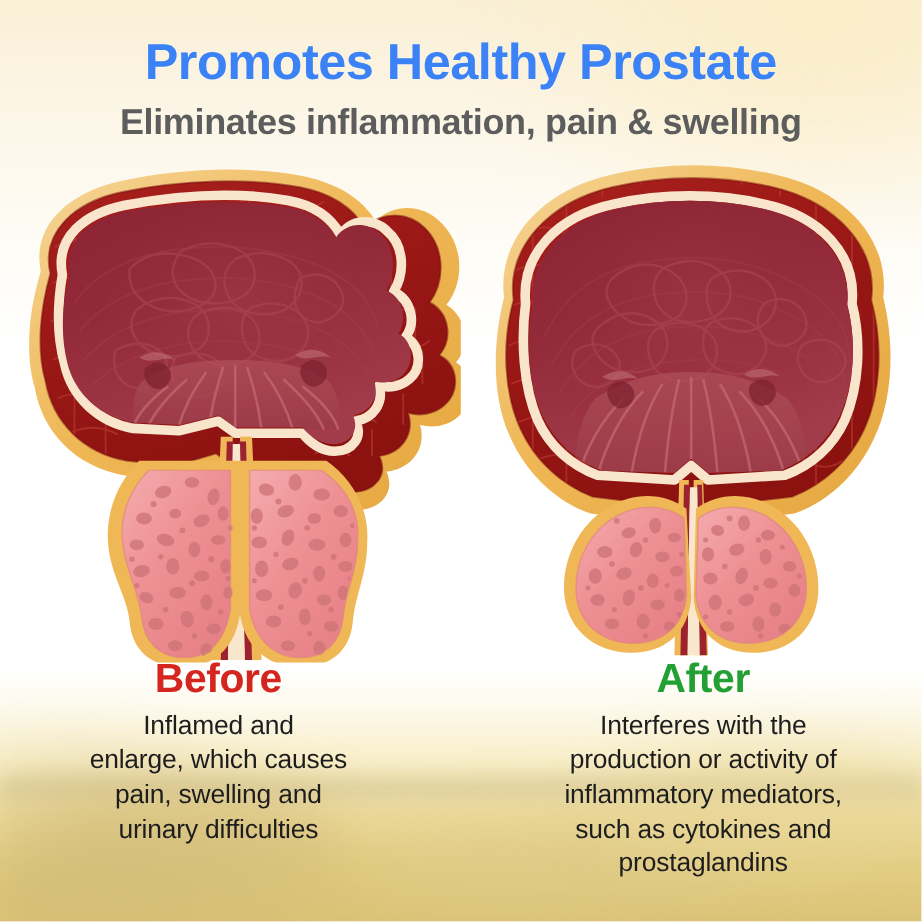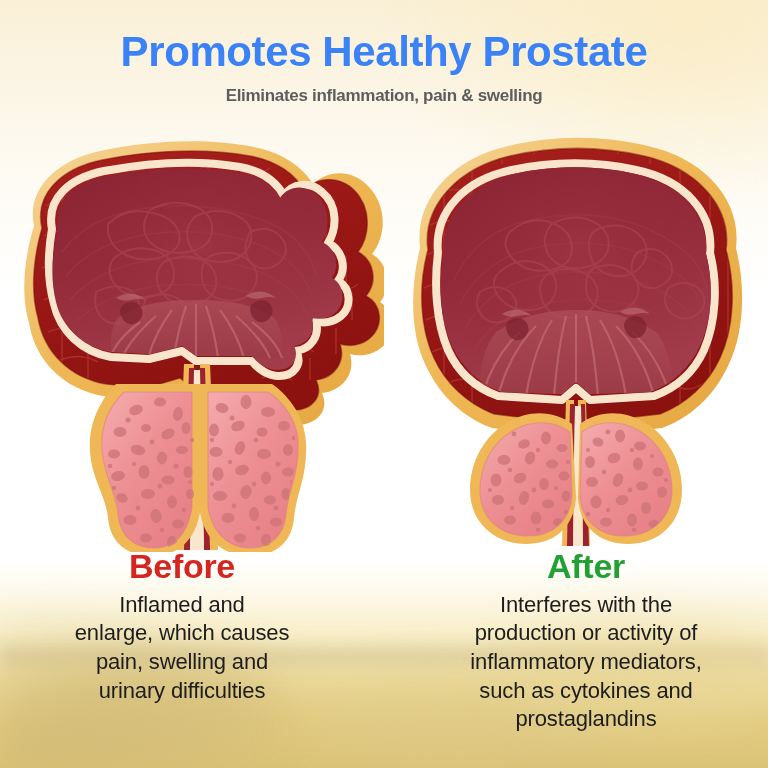--- a/index.html
+++ b/index.html
@@ -68,21 +68,21 @@
     font-size:42px;
     font-weight:bold;
     letter-spacing:-0.4px;
     color:#3b82f6;
     text-shadow:0 1px 0 rgba(255,255,255,0.5);
     white-space:nowrap;
   }
   .subtitle {
     position:absolute; top:86px; left:0; width:100%;
     text-align:center;
-    font-size:17px;
+    font-size:30px;
     font-weight:bold;
     letter-spacing:-0.3px;
     color:#5d5d5d;
     white-space:nowrap;
   }
 
   .figures { position:absolute; top:132px; left:0; width:100%; height:420px; }
   .figure { position:absolute; top:0; width:384px; height:420px; }
   .figure.left  { left:0; }
   .figure.right { left:384px; }

